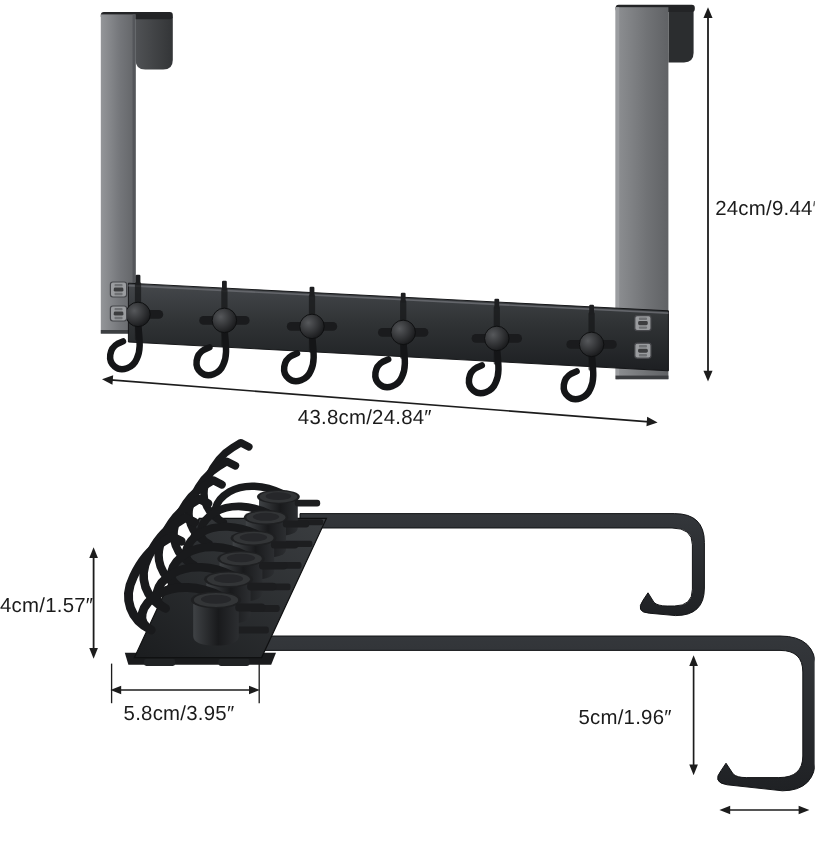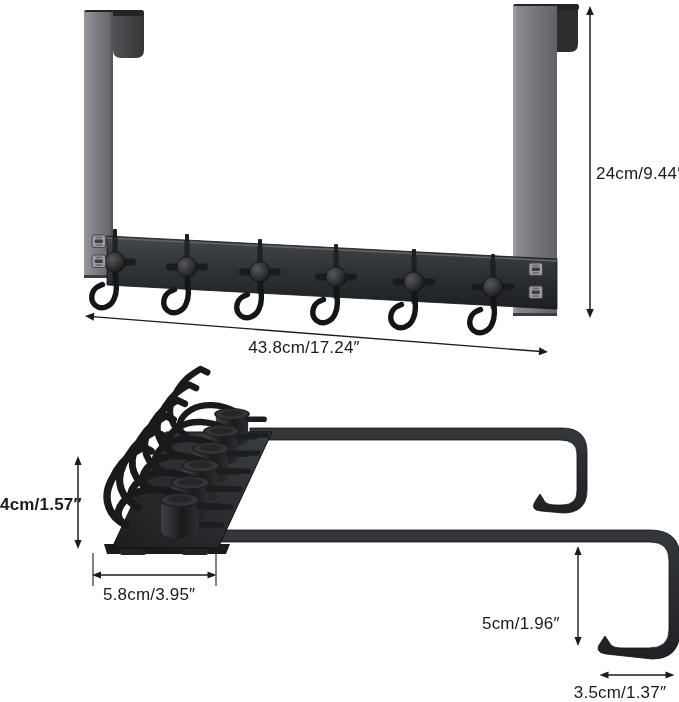--- a/index.html
+++ b/index.html
@@ -183,23 +183,22 @@
     <g stroke="#1c1c1c" fill="#1c1c1c">
       <line x1="605" y1="675" x2="669" y2="675" stroke-width="1.4"></line>
       <polygon points="599.5,675 608.5,671.4 608.5,678.6" stroke="none"></polygon>
       <polygon points="674.5,675 665.5,671.4 665.5,678.6" stroke="none"></polygon>
     </g>
   </g>
 </svg>
 
   <div class="dim-label" style="left:596px;top:165px;">24cm/9.44″</div>
 
-  <div class="dim-label" style="left:238px;top:339px;width:132px;text-align:center;">43.8cm/17.24″</div>
-
-  <div class="dim-label" style="left:0px;top:496px;width:69px;text-align:right;font-weight:bold;">4cm/1.57″</div>
+  <div class="dim-label" style="left:238px;top:339px;width:132px;text-align:center;">43.8cm/24.84″</div>
+
+  <div class="dim-label" style="left:0px;top:496px;width:69px;text-align:right;">4cm/1.57″</div>
 
   <div class="dim-label" style="left:103px;top:586px;width:92px;text-align:center;">5.8cm/3.95″</div>
 
-  <div class="dim-label" style="left:482px;top:589px;width:74px;text-align:left;margin-top:26px;">5cm/1.96″</div>
-
-  <div class="dim-label" style="left:564px;top:684px;width:112px;text-align:center;">3.5cm/1.37″</div>
+  <div class="dim-label" style="left:482px;top:589px;width:74px;text-align:left;">5cm/1.96″</div>
+
 
 </div>
 
 </body></html>

